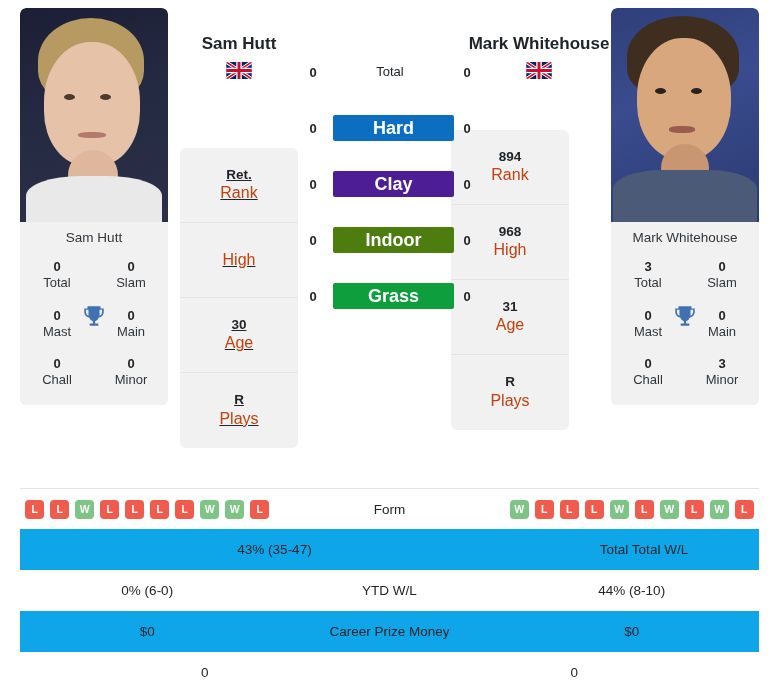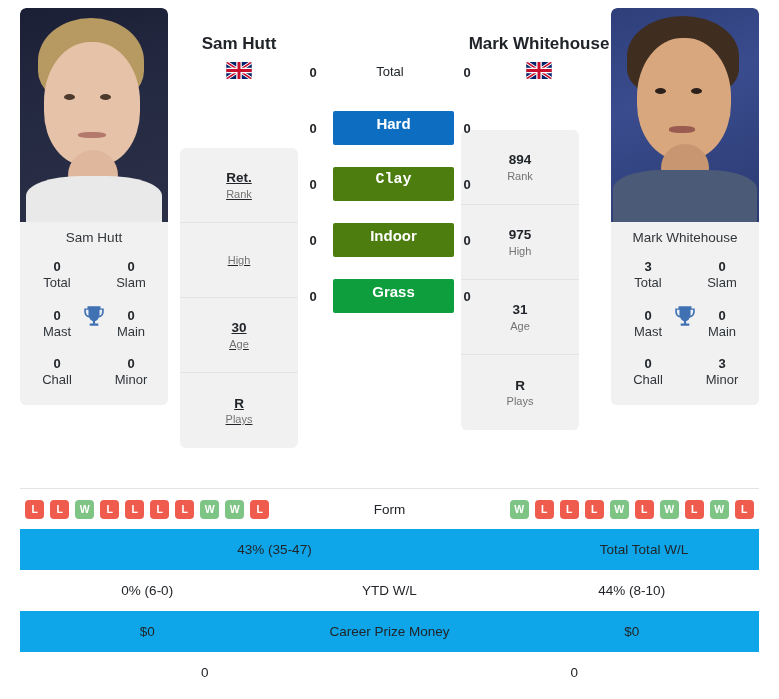--- a/index.html
+++ b/index.html
@@ -85,52 +85,52 @@
 
   
   .info-col {
     position: absolute;
     width: 118px;
     border-radius: 6px;
     overflow: hidden;
     background: #f1f1f1;
   }
   .info-col.left  { left: 180px; top: 148px; text-decoration: underline; }
-  .info-col.right { left: 461px; top: 130px; }
+  .info-col.right { left: 451px; top: 130px; }
   .info-cell {
     height: 75px;
     display: flex; flex-direction: column;
     align-items: center; justify-content: center;
     line-height: 1.3;
     border-bottom: 1px solid #e4e4e4;
   }
   .info-cell:last-child { border-bottom: none; }
   .info-cell .v { font-size: 13.5px; font-weight: 700; color: #212529; }
-  .info-cell .k { font-size: 11px; color: #737373; }
+  .info-cell .k { font-size: 16px; color: #c2410c; }
 
   
   .h2h { position: absolute; left: 300px; top: 58px; width: 180px; }
   .h2h-row {
     display: flex; align-items: center; justify-content: space-between;
     height: 28px; margin-bottom: 28px;
   }
   .h2h-row:last-child { margin-bottom: 0; }
   .h2h-score {
     width: 26px; text-align: center;
     font-size: 13px; font-weight: 700; color: #212529;
   }
   .h2h-label {
     flex: 1; text-align: center;
     font-size: 13px; color: #212529;
     line-height: 28px;
   }
   .h2h-badge {
-    flex: 1; height: 34px; line-height: 26px;
+    flex: 1; height: 26px; line-height: 26px;
     text-align: center; border-radius: 2px;
-    font-size: 15px; font-weight: 700; color: #ffffff; margin-left: 7px;
+    font-size: 18px; font-weight: 700; color: #ffffff; margin-left: 7px;
   }
 
   
   .pname {
     position: absolute;
     text-align: center;
     font-size: 17px;
     font-weight: 700;
     color: #212529;
     line-height: 1.25;
@@ -308,21 +308,21 @@
         <div class="k">Plays</div>
       </div>
     </div>
 
     <div class="info-col right">
       <div class="info-cell">
         <div class="v">894</div>
         <div class="k">Rank</div>
       </div>
       <div class="info-cell">
-        <div class="v">975</div>
+        <div class="v">968</div>
         <div class="k">High</div>
       </div>
       <div class="info-cell">
         <div class="v">31</div>
         <div class="k">Age</div>
       </div>
       <div class="info-cell">
         <div class="v">R</div>
         <div class="k">Plays</div>
       </div>
@@ -334,21 +334,21 @@
         <span class="h2h-label">Total</span>
         <span class="h2h-score">0</span>
       </div>
       <div class="h2h-row">
         <span class="h2h-score">0</span>
         <span class="h2h-badge" style="background: rgb(13, 110, 193);">Hard</span>
         <span class="h2h-score">0</span>
       </div>
       <div class="h2h-row">
         <span class="h2h-score">0</span>
-        <span class="h2h-badge" style="background: #4d7c0f; font-family: Liberation Mono, monospace;">Clay</span>
+        <span class="h2h-badge" style="background: #4c1d95;">Clay</span>
         <span class="h2h-score">0</span>
       </div>
       <div class="h2h-row">
         <span class="h2h-score">0</span>
         <span class="h2h-badge" style="background: #4d7c0f;">Indoor</span>
         <span class="h2h-score">0</span>
       </div>
       <div class="h2h-row">
         <span class="h2h-score">0</span>
         <span class="h2h-badge" style="background: rgb(15, 158, 62);">Grass</span>

